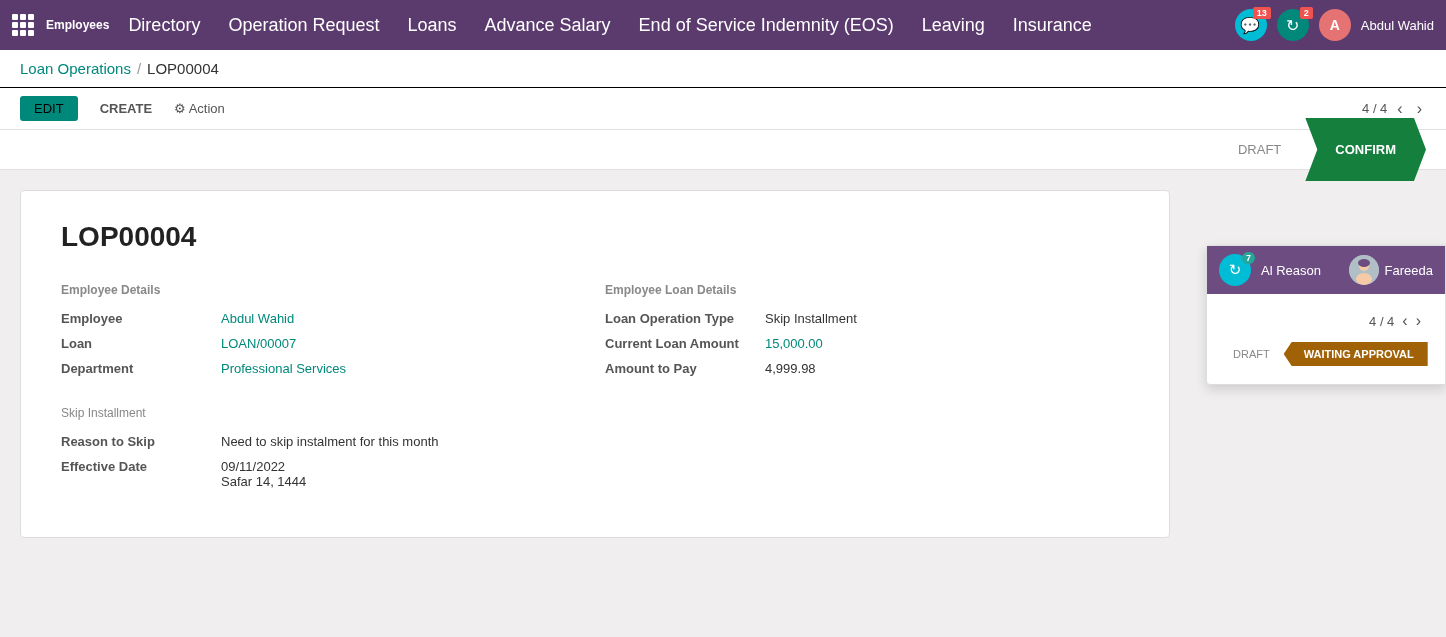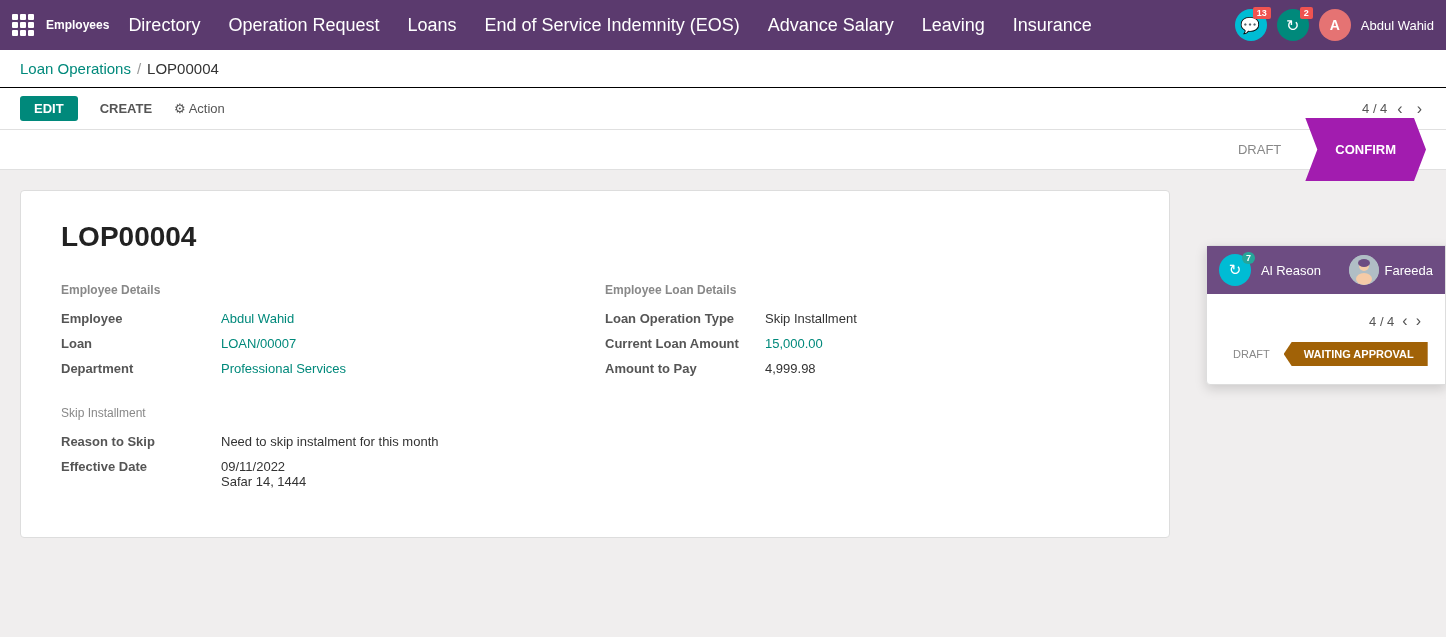--- a/index.html
+++ b/index.html
@@ -112,27 +112,27 @@
     .toolbar {
       background: white;
       padding: 8px 20px;
       border-bottom: 1px solid #e0e0e0;
       display: flex;
       align-items: center;
       gap: 8px;
     }
     .btn-edit {
       background: #00897b;
-      color: #ffffff;
+      color: #000000;
       border: none;
       padding: 5px 14px;
       border-radius: 3px;
       cursor: pointer;
       font-size: 13px;
-      font-weight: 700;
+      font-weight: 400;
     }
     .btn-create {
       background: none;
       color: #555;
       border: none;
       padding: 5px 14px;
       cursor: pointer;
       font-size: 13px;
       font-weight: 600;
     }
@@ -173,21 +173,21 @@
       border-bottom: 1px solid #e0e0e0;
       height: 40px;
       gap: 0;
     }
     .status-step {
       padding: 8px 24px;
       font-size: 13px;
       color: #888;
     }
     .status-step-active {
-      background: #a21caf;
+      background: #15803d;
       color: white;
       clip-path: polygon(0 0, calc(100% - 12px) 0, 100% 50%, calc(100% - 12px) 100%, 0 100%, 12px 50%);
       padding: 24px 30px;
       font-weight: 600;
     }
 
     
     .main-content {
       padding: 20px;
       background: #f0eeee;
@@ -353,22 +353,22 @@
       <span></span>
     <span></span>
       <span></span>
       <span></span>
   </div>
   <span class="navbar-brand">Employees</span>
   <div class="navbar-menu">
     <div class="navbar-menu-item">Directory</div>
     <div class="navbar-menu-item">Operation Request</div>
     <div class="navbar-menu-item">Loans</div>
+    <div class="navbar-menu-item">Advance Salary</div>
     <div class="navbar-menu-item">End of Service Indemnity (EOS)</div>
-    <div class="navbar-menu-item">Advance Salary</div>
     <div class="navbar-menu-item">Leaving</div>
     <div class="navbar-menu-item">Insurance</div>
   </div>
   <div class="navbar-actions">
     <div class="navbar-icon-btn">
       💬
       <span class="badge">13</span>
     </div>
     <div class="navbar-icon-btn" style="background:#00897b;">
       ↻

